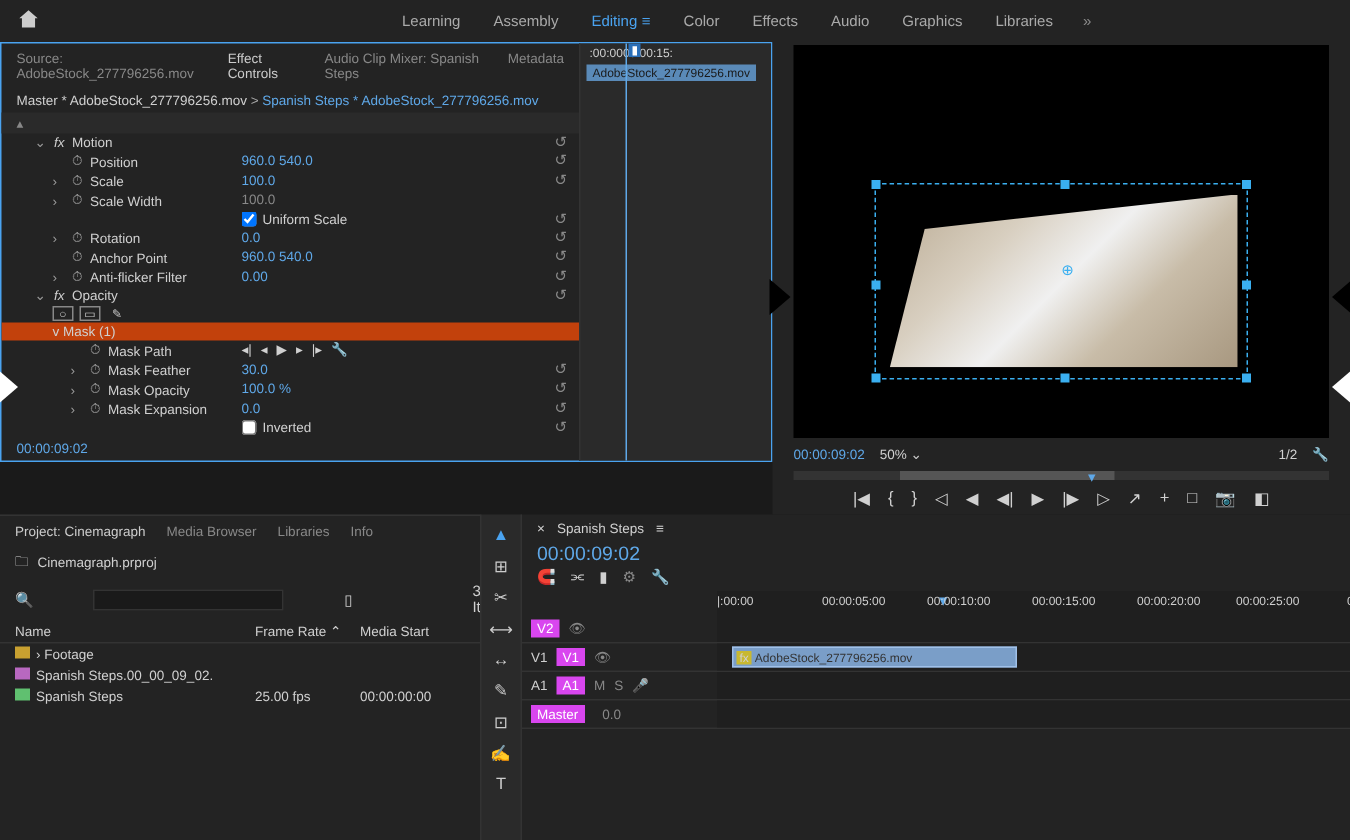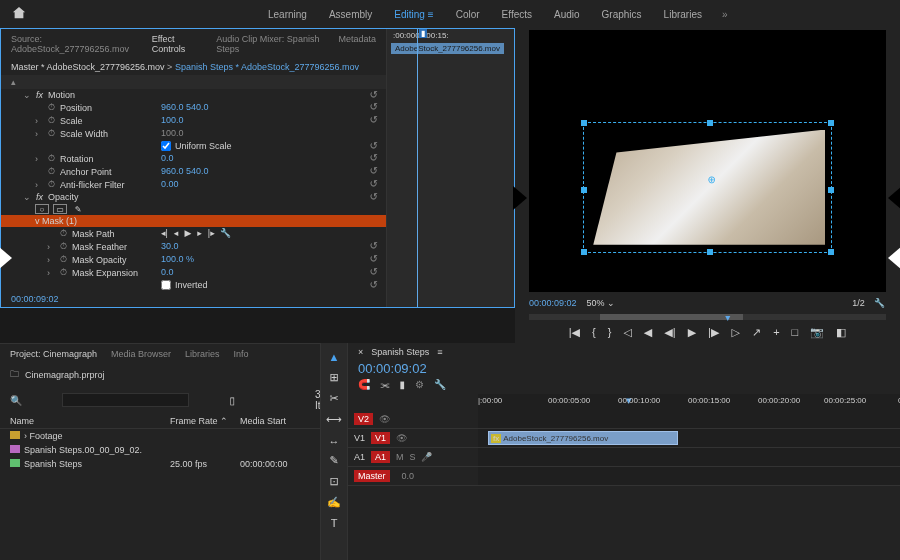--- a/index.html
+++ b/index.html
@@ -80,21 +80,21 @@
 .tl{flex:1;background:#232323;display:flex;flex-direction:column}
 .tl .hd{padding:4px 10px;font-size:9px;display:flex;align-items:center;gap:8px}
 .tl .tc3{color:#5fa8e8;font-size:13px;padding:0 10px}
 .tl .ic2{display:flex;gap:10px;padding:3px 10px;color:#5fa8e8}
 .tl .ic2 .g{color:#888}
 .ruler{height:16px;background:#1f1f1f;margin-left:130px;position:relative;font-size:8px;color:#888}
 .ruler span{position:absolute;top:2px}
 .ruler .p{position:absolute;left:148px;top:0;color:#5fa8e8;font-size:11px}
 .trk{display:grid;grid-template-columns:130px 1fr;border-bottom:1px solid #333;align-items:center}
 .trk .th2{display:flex;gap:6px;padding:2px 6px;align-items:center;font-size:9px}
-.trk .th2 .lbl{background:#b91c1c;padding:1px 4px;color:#fff}
+.trk .th2 .lbl{background:#d946ef;padding:1px 4px;color:#fff}
 .trk .th2 .ey{color:#888;cursor:pointer}
 .trk .lane{height:18px;background:#1f1f1f;position:relative}
 .clip2{position:absolute;left:10px;width:190px;height:14px;top:2px;background:#7a9ec8;border:1px solid #a0c0e8;font-size:8px;color:#333;padding:0 2px;display:flex;align-items:center}
 .clip2 .fx{background:#c8b830;padding:0 2px;margin-right:2px}
 svg{width:14px;height:14px;fill:#ccc}
 .ar{position:absolute;top:50%;width:0;height:0;border-top:12px solid transparent;border-bottom:12px solid transparent}
 .ar.l{left:-2px;border-left:14px solid #000}.ar.r{right:-2px;border-right:14px solid #000}
 .ar2{position:absolute;top:44%;width:0;height:0;border-top:12px solid transparent;border-bottom:12px solid transparent}
 .ar2.l{left:-2px;border-left:14px solid #fff}.ar2.r{right:-2px;border-right:14px solid #fff}
 </style>

